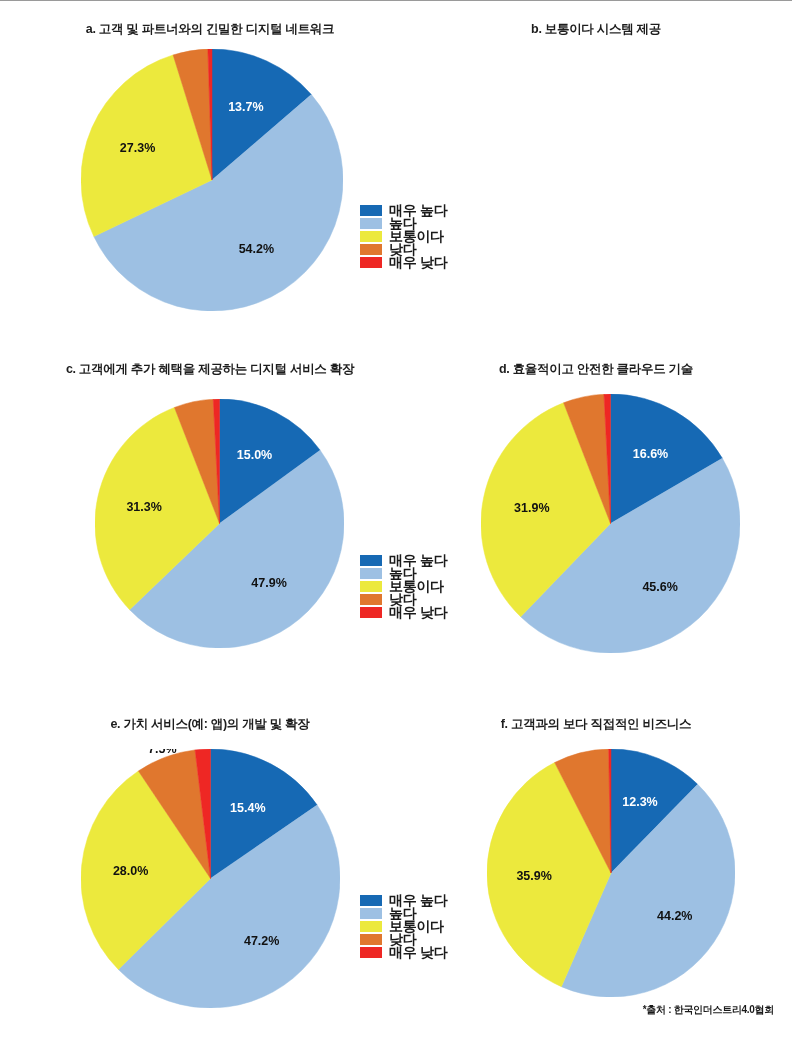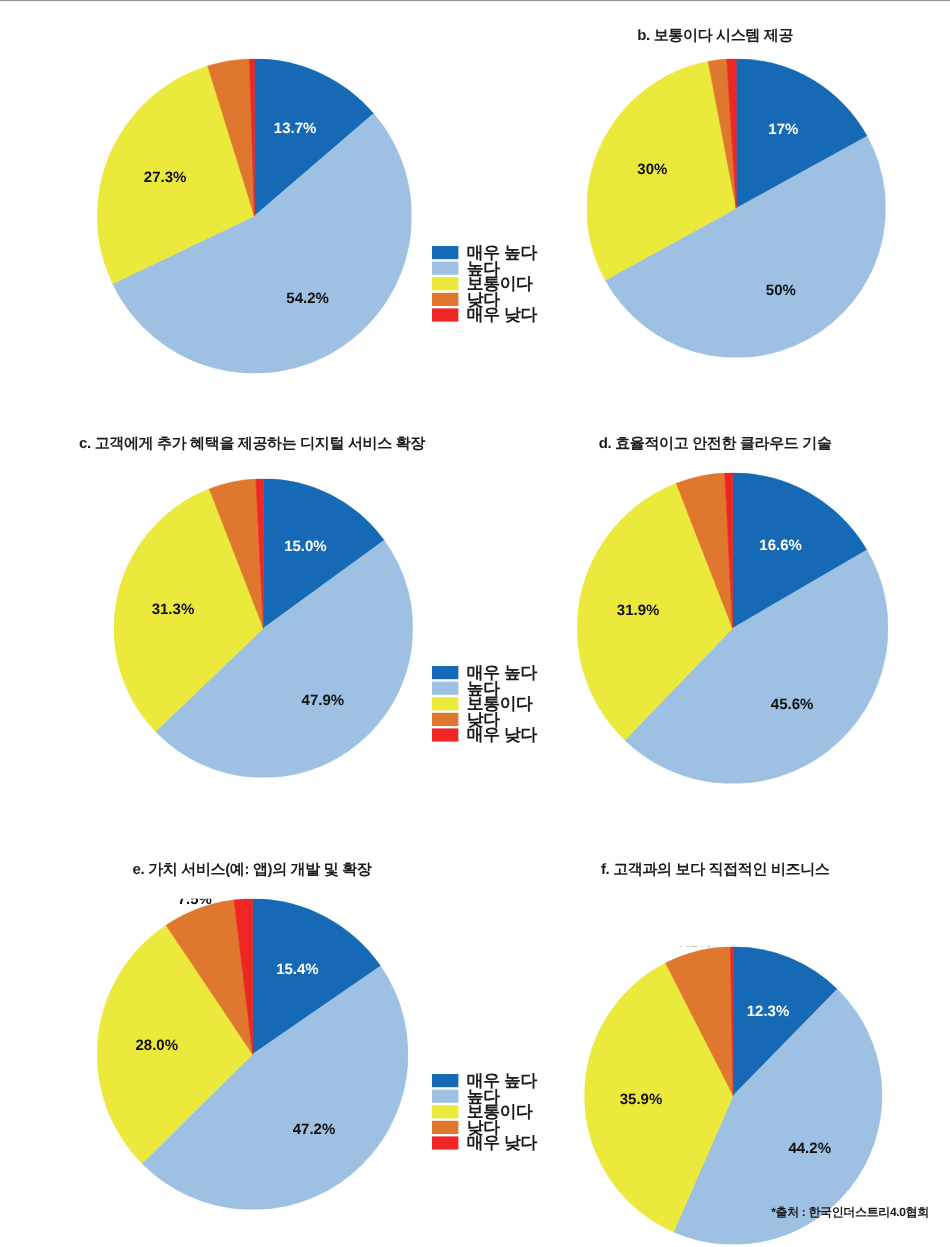--- a/index.html
+++ b/index.html
@@ -73,54 +73,41 @@
     color: #1a1a1a;
     letter-spacing: -0.3px;
     white-space: nowrap;
   }
 </style>
 </head>
 <body>
 
 <div class="page">
 
+  <div class="chart-title" style="left:0px; top:20px; width:420px;">a. 고객 및 파트너와의 긴밀한 디지털 네트워크</div>
   <div class="chart-title" style="left:400px; top:20px; width:392px;">b. 보통이다 시스템 제공</div>
   <div class="chart-title" style="left:0px; top:360px; width:420px;text-align:center;">c. 고객에게 추가 혜택을 제공하는 디지털 서비스 확장</div>
   <div class="chart-title" style="left:0px; top:715px; width:420px;">e. 가치 서비스(예: 앱)의 개발 및 확장</div>
   <div class="chart-title" style="left:400px; top:360px; width:392px;">d. 효율적이고 안전한 클라우드 기술</div>
   <div class="chart-title" style="left:400px; top:715px; width:392px;">f. 고객과의 보다 직접적인 비즈니스</div>
 
   <div class="pie-wrap" style="left:81px; top:48px; width:262px; height:262px;">
       <svg class="pie-svg" width="262" height="262" viewBox="0 0 262 262">
         <path d="M 131 131 L 131 0 A 131 131 0 0 1 230.34541090282255 45.609781985584874 Z" fill="#1669b4" stroke="#1669b4" stroke-width="0.5"></path>
         <path d="M 131 131 L 230.34541090282255 45.609781985584874 A 131 131 0 1 1 12.820451322765422 187.5207419842056 Z" fill="#9dc0e3" stroke="#9dc0e3" stroke-width="0.5"></path>
         <path d="M 131 131 L 12.820451322765422 187.5207419842056 A 131 131 0 0 1 92.08755281340842 5.912744638189778 Z" fill="#ece93d" stroke="#ece93d" stroke-width="0.5"></path>
         <path d="M 131 131 L 92.08755281340842 5.912744638189778 A 131 131 0 0 1 126.88519056076531 0.06464059208914819 Z" fill="#e0772e" stroke="#e0772e" stroke-width="0.5"></path>
         <path d="M 131 131 L 126.88519056076531 0.06464059208914819 A 131 131 0 0 1 131.00000000000009 0 Z" fill="#ee2724" stroke="#ee2724" stroke-width="0.5"></path>
         <text x="164.88764100360856" y="61.68728979904242" text-anchor="middle" class="slice-label" fill="#ffffff">13.7%</text>
         <text x="175.37814884175734" y="203.52402741222275" text-anchor="middle" class="slice-label" fill="#111111">54.2%</text>
         <text x="56.561673292721736" y="103.00963347358939" text-anchor="middle" class="slice-label" fill="#111111">27.3%</text>
         <text x="107.76876766318252" y="-2.731467995217372" text-anchor="middle" class="slice-label" fill="#111111">4.3%</text>
         <text x="128.7983053324021" y="-4.652707574954377" text-anchor="middle" class="slice-label" fill="#111111">0.5%</text>
       </svg>
     </div>
-  <div class="pie-wrap" style="left:489px; top:48px; width:249px; height:249px;">
-      <svg class="pie-svg" width="249" height="249" viewBox="0 0 249 249">
-        <path d="M 124.5 124.5 L 124.50000000000001 0 A 124.5 124.5 0 0 1 233.60018166546104 64.52166757433645 Z" fill="#1669b4" stroke="#1669b4" stroke-width="0.5"></path>
-        <path d="M 124.5 124.5 L 233.60018166546104 64.52166757433645 A 124.5 124.5 0 0 1 15.399818334539006 184.4783324256636 Z" fill="#9dc0e3" stroke="#9dc0e3" stroke-width="0.5"></path>
-        <path d="M 124.5 124.5 L 15.399818334539006 184.4783324256636 A 124.5 124.5 0 0 1 101.17102633407717 2.205237284278283 Z" fill="#ece93d" stroke="#ece93d" stroke-width="0.5"></path>
-        <path d="M 124.5 124.5 L 101.17102633407717 2.205237284278283 A 124.5 124.5 0 0 1 116.6825803186004 0.24567231068019169 Z" fill="#e0772e" stroke="#e0772e" stroke-width="0.5"></path>
-        <path d="M 124.5 124.5 L 116.6825803186004 0.24567231068019169 A 124.5 124.5 0 0 1 124.49999999999997 0 Z" fill="#ee2724" stroke="#ee2724" stroke-width="0.5"></path>
-        <text x="163.79290688177116" y="62.5593229355656" text-anchor="middle" class="slice-label" fill="#ffffff">17%</text>
-        <text x="161.68656610391142" y="196.64211263258582" text-anchor="middle" class="slice-label" fill="#111111">50%</text>
-        <text x="54.65639982014794" y="96.13409648409207" text-anchor="middle" class="slice-label" fill="#111111">30%</text>
-        <text x="107.80373329073127" y="-3.1645599356081675" text-anchor="middle" class="slice-label" fill="#111111">2%</text>
-        <text x="120.31561572940714" y="-4.149266439120936" text-anchor="middle" class="slice-label" fill="#111111">1%</text>
-      </svg>
-    </div>
   <div class="pie-wrap" style="left:95px; top:398px; width:249px; height:249px;text-decoration:underline;">
       <svg class="pie-svg" width="249" height="249" viewBox="0 0 249 249">
         <path d="M 124.5 124.5 L 124.50000000000001 0 A 124.5 124.5 0 0 1 225.15367023460342 51.22593454499942 Z" fill="#1669b4" stroke="#1669b4" stroke-width="0.5"></path>
         <path d="M 124.5 124.5 L 225.15367023460342 51.22593454499942 A 124.5 124.5 0 0 1 34.62011998480867 210.65020120960142 Z" fill="#9dc0e3" stroke="#9dc0e3" stroke-width="0.5"></path>
         <path d="M 124.5 124.5 L 34.62011998480867 210.65020120960142 A 124.5 124.5 0 0 1 79.43969496860169 8.440451015535388 Z" fill="#ece93d" stroke="#ece93d" stroke-width="0.5"></path>
         <path d="M 124.5 124.5 L 79.43969496860169 8.440451015535388 A 124.5 124.5 0 0 1 118.25082629897231 0.15693494185377688 Z" fill="#e0772e" stroke="#e0772e" stroke-width="0.5"></path>
         <path d="M 124.5 124.5 L 118.25082629897231 0.15693494185377688 A 124.5 124.5 0 0 1 124.49999999999997 0 Z" fill="#ee2724" stroke="#ee2724" stroke-width="0.5"></path>
         <text x="159.51114487036716" y="60.206716644237986" text-anchor="middle" class="slice-label" fill="#ffffff">15.0%</text>
         <text x="174.03424741964466" y="188.20012189657575" text-anchor="middle" class="slice-label" fill="#111111">47.9%</text>
         <text x="49.138983031005864" y="112.29631114397247" text-anchor="middle" class="slice-label" fill="#111111">31.3%</text>
@@ -149,21 +136,21 @@
         <path d="M 129.5 129.5 L 37.35612980139754 220.493171088951 A 129.5 129.5 0 0 1 57.38460766477968 21.93783105414225 Z" fill="#ece93d" stroke="#ece93d" stroke-width="0.5"></path>
         <path d="M 129.5 129.5 L 57.38460766477968 21.93783105414225 A 129.5 129.5 0 0 1 114.07691776771439 0.9217027082091249 Z" fill="#e0772e" stroke="#e0772e" stroke-width="0.5"></path>
         <path d="M 129.5 129.5 L 114.07691776771439 0.9217027082091249 A 129.5 129.5 0 0 1 129.49999999999997 0 Z" fill="#ee2724" stroke="#ee2724" stroke-width="0.5"></path>
         <text x="166.84698005883914" y="62.92477801311716" text-anchor="middle" class="slice-label" fill="#ffffff">15.4%</text>
         <text x="180.6787721369223" y="195.86450826246812" text-anchor="middle" class="slice-label" fill="#111111">47.2%</text>
         <text x="49.61538284657141" y="125.94195791459597" text-anchor="middle" class="slice-label" fill="#111111">28.0%</text>
         <text x="81.33614495760821" y="4.07501282487857" text-anchor="middle" class="slice-label" fill="#111111">7.5%</text>
         <text x="121.23392967407112" y="-4.318224780275415" text-anchor="middle" class="slice-label" fill="#111111">1.9%</text>
       </svg>
     </div>
-  <div class="pie-wrap" style="left:487px; top:788px; width:248px; height:248px;">
+  <div class="pie-wrap" style="left:487px; top:748px; width:248px; height:248px;">
       <svg class="pie-svg" width="248" height="248" viewBox="0 0 248 248">
         <path d="M 124 124 L 124.00000000000001 0 A 124 124 0 0 1 210.64116373169355 35.29087562590945 Z" fill="#1669b4" stroke="#1669b4" stroke-width="0.5"></path>
         <path d="M 124 124 L 210.64116373169355 35.29087562590945 A 124 124 0 0 1 74.34957339519234 237.62585593939704 Z" fill="#9dc0e3" stroke="#9dc0e3" stroke-width="0.5"></path>
         <path d="M 124 124 L 74.34957339519234 237.62585593939704 A 124 124 0 0 1 67.65306744083503 13.541758156428571 Z" fill="#ece93d" stroke="#ece93d" stroke-width="0.5"></path>
         <path d="M 124 124 L 67.65306744083503 13.541758156428571 A 124 124 0 0 1 121.6604542067259 0.022072426253345157 Z" fill="#e0772e" stroke="#e0772e" stroke-width="0.5"></path>
         <path d="M 124 124 L 121.6604542067259 0.022072426253345157 A 124 124 0 0 1 123.99999999999987 0 Z" fill="#ee2724" stroke="#ee2724" stroke-width="0.5"></path>
         <text x="153.00138583959696" y="57.29990154934599" text-anchor="middle" class="slice-label" fill="#ffffff">12.3%</text>
         <text x="187.76343489404837" y="171.4506550649982" text-anchor="middle" class="slice-label" fill="#111111">44.2%</text>
         <text x="47.15430576095079" y="130.79644876245032" text-anchor="middle" class="slice-label" fill="#111111">35.9%</text>
         <text x="91.78036224396892" y="-0.20849755501825484" text-anchor="middle" class="slice-label" fill="#111111">7.2%</text>

